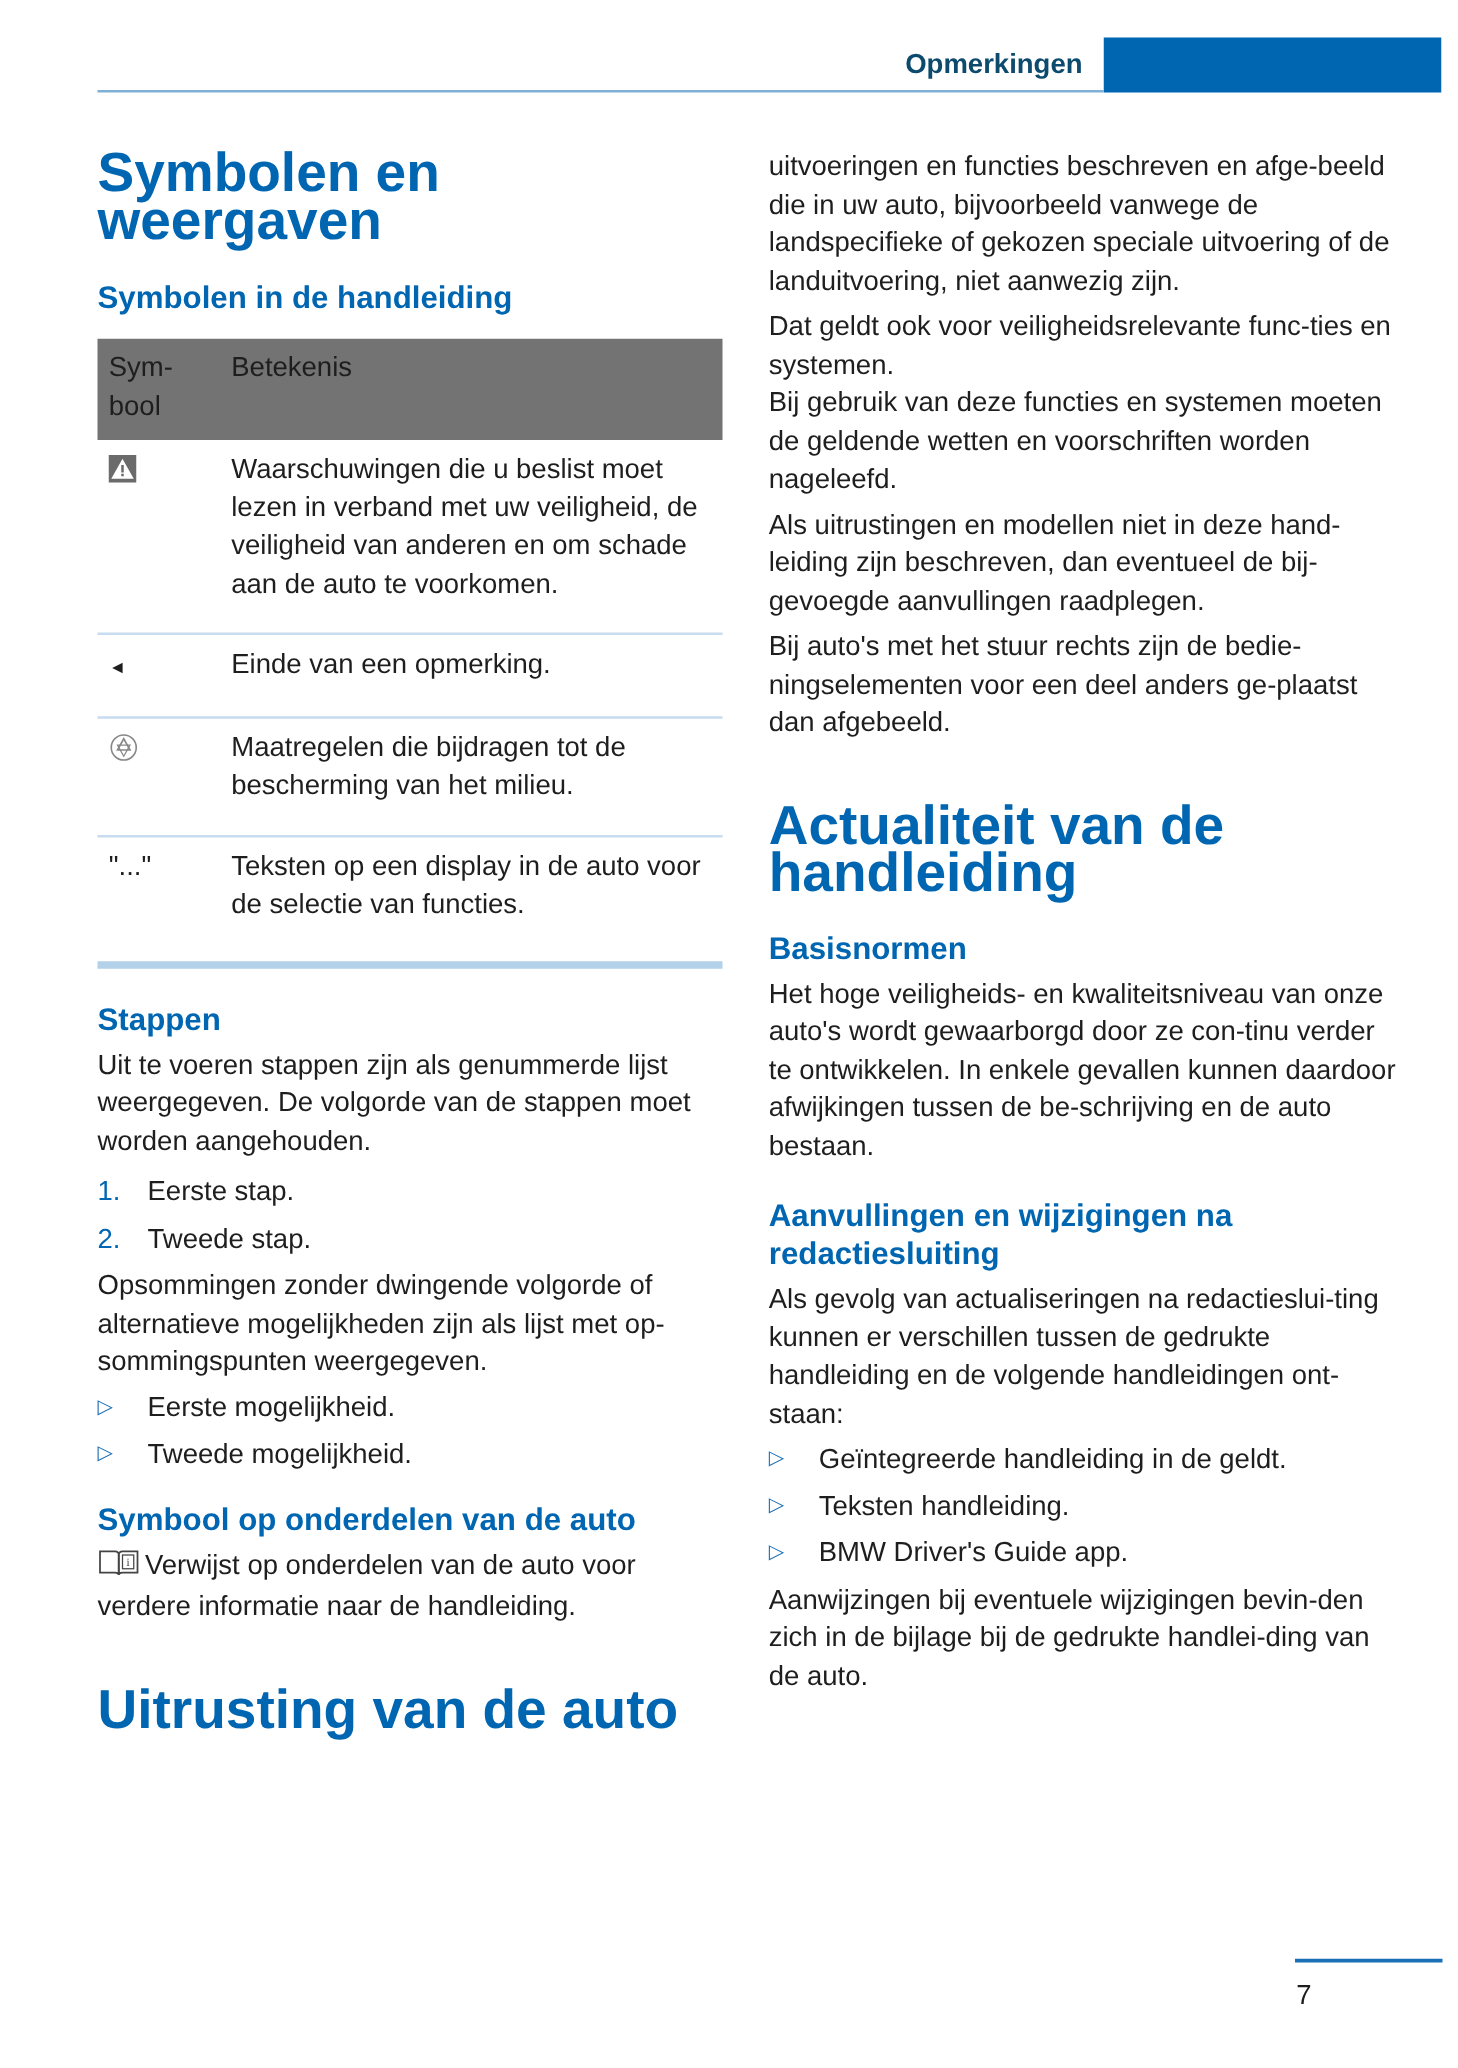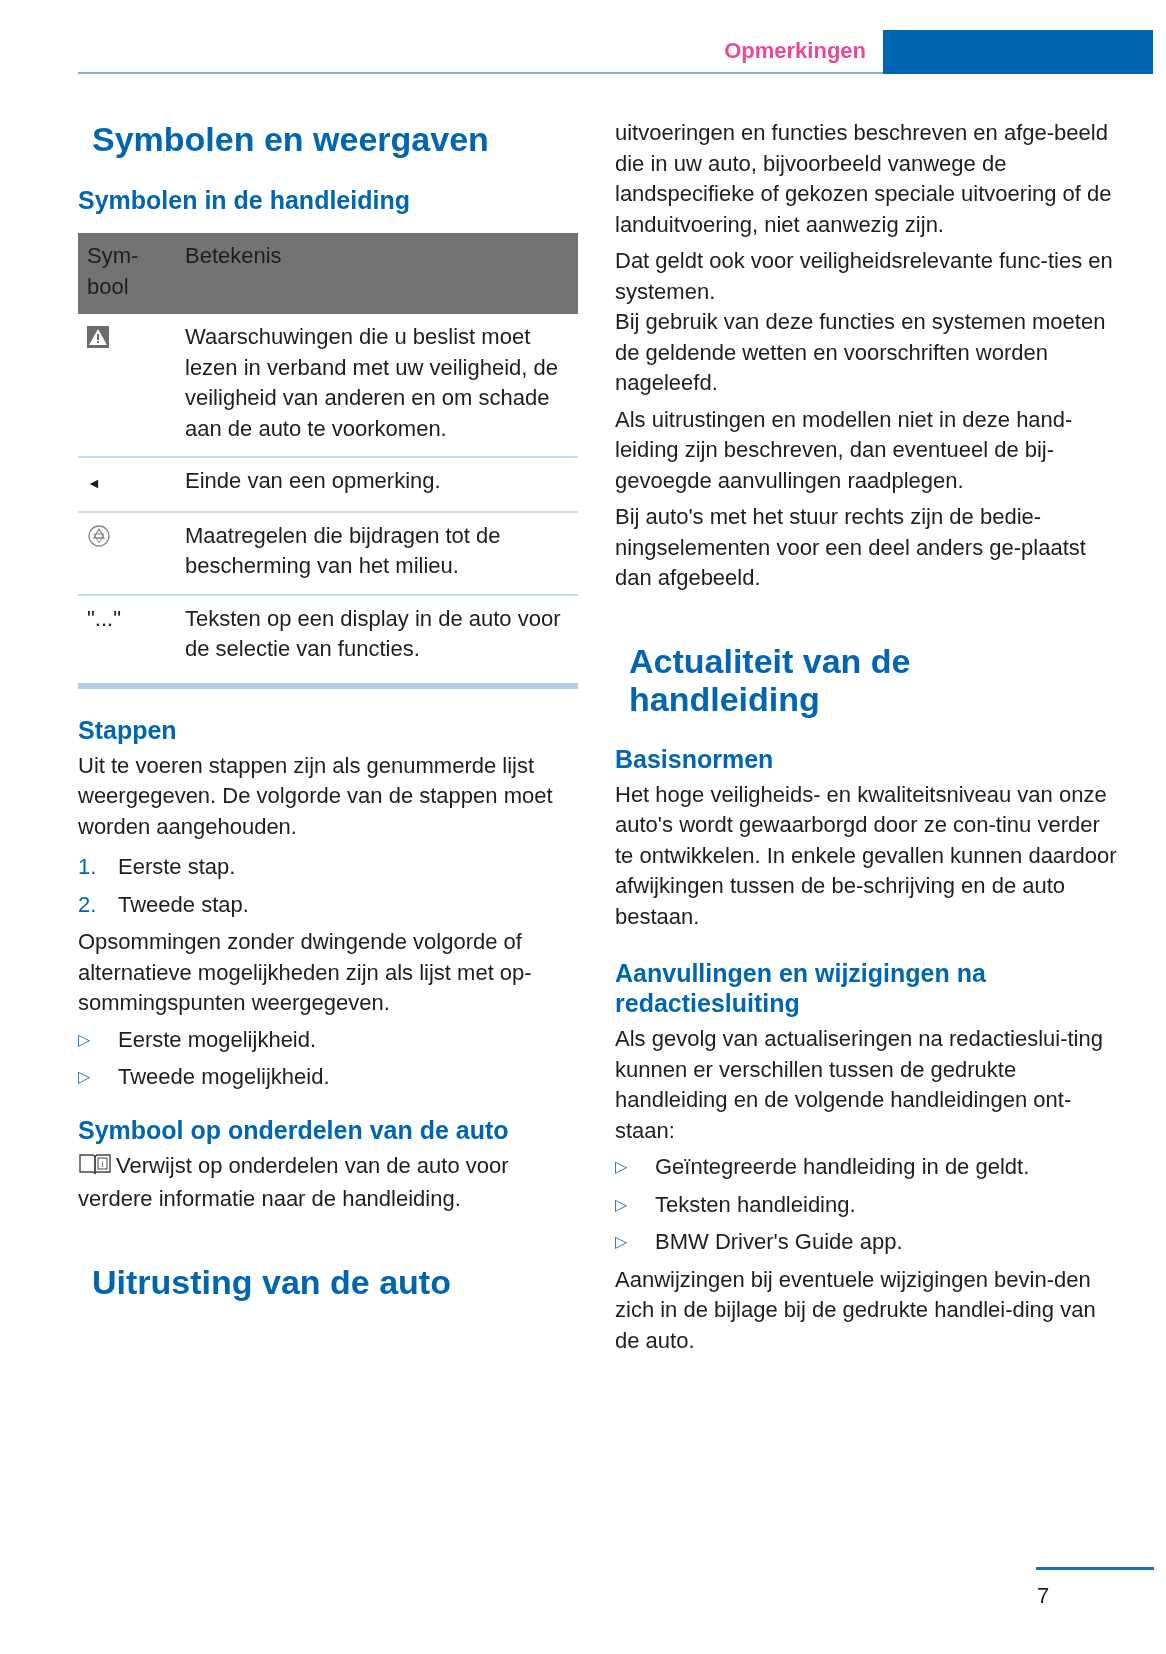--- a/index.html
+++ b/index.html
@@ -1,29 +1,29 @@
 <!DOCTYPE html>
 <html><head>
 <meta charset="utf-8">
 <style>
   html, body { margin: 0; padding: 0; background: #ffffff; }
   body { width: 1166px; height: 1654px; position: relative; overflow: hidden;
          font-family: "Liberation Sans", "DejaVu Sans", sans-serif; color: #1e1e1e; }
   .header-line { position: absolute; left: 78px; top: 72px; width: 805px; height: 2px; background: #7fb0d6; }
   .header-block { position: absolute; left: 883px; top: 30px; width: 270px; height: 44px; background: #0066b1; }
-  .header-title { position: absolute; right: 300px; top: 38px; font-size: 22px; font-weight: bold; color: #ec4899; }
+  .header-title { position: absolute; right: 300px; top: 38px; font-size: 22px; font-weight: bold; color: #0c4a6e; }
   .col { position: absolute; top: 118px; }
   .col-left { left: 78px; width: 500px; }
   .col-right { left: 615px; width: 505px; }
-  .h1 { font-size: 34px; font-weight: bold; color: #0066b1; line-height: 38px; margin: 14px; }
+  .h1 { font-size: 44px; font-weight: bold; color: #0066b1; line-height: 38px; margin: 0; }
   .h2 { font-size: 25px; font-weight: bold; color: #0066b1; line-height: 30px; margin: 0; }
   .p { font-size: 22px; line-height: 30.5px; margin: 0; }
   table.sym { border-collapse: collapse; width: 500px; font-size: 22px; line-height: 30.5px; }
   table.sym th { background: #737373; text-align: left; font-weight: normal; vertical-align: top; padding: 8px 8px 12px 9px; }
-  table.sym td { vertical-align: top; padding: 8px 8px 12px 9px; border-top: 2px solid #c7dcee; }
+  table.sym td { vertical-align: top; padding: 8px 8px 24px 9px; border-top: 2px solid #c7dcee; }
   table.sym tr.first td { border-top: none; }
   table.sym th.c1, table.sym td.c1 { width: 81px; }
   .table-bottom { height: 6px; background: #b3d1e9; width: 500px; margin-top: 6px; }
   .list { margin: 0; padding: 0; list-style: none; }
   .list li { font-size: 22px; line-height: 30.5px; display: flex; margin-bottom: 7px; }
   .list .marker { color: #0066b1; width: 40px; flex: none; }
   .list .tri { color: #1b6fb5; width: 40px; flex: none; font-size: 16px; line-height: 30.5px; }
   .page-num { position: absolute; left: 1037px; top: 1583px; font-size: 22px; }
   .page-num-line { position: absolute; left: 1036px; top: 1567px; width: 118px; height: 3px; background: #1b6fb5; }
   .icon-warn { display: inline-block; width: 22px; height: 22px; background: #6b6b6b; position: relative; margin-top: 4px; }

